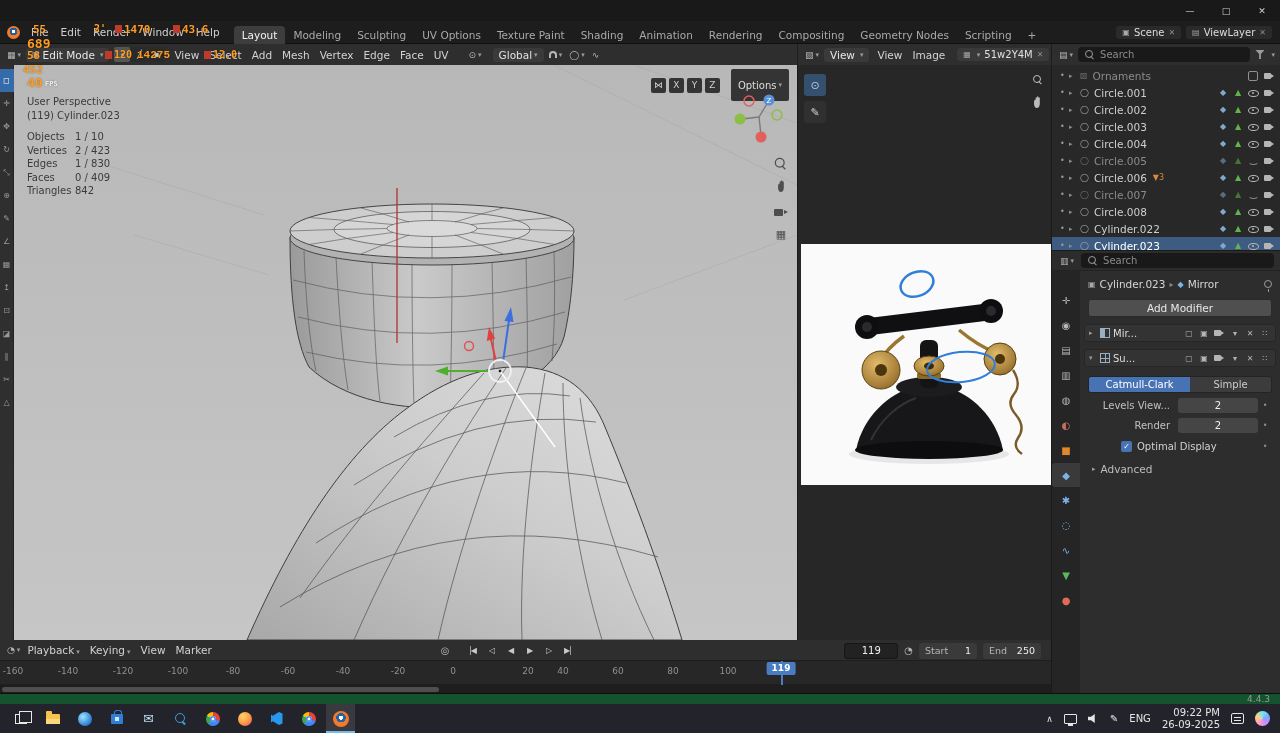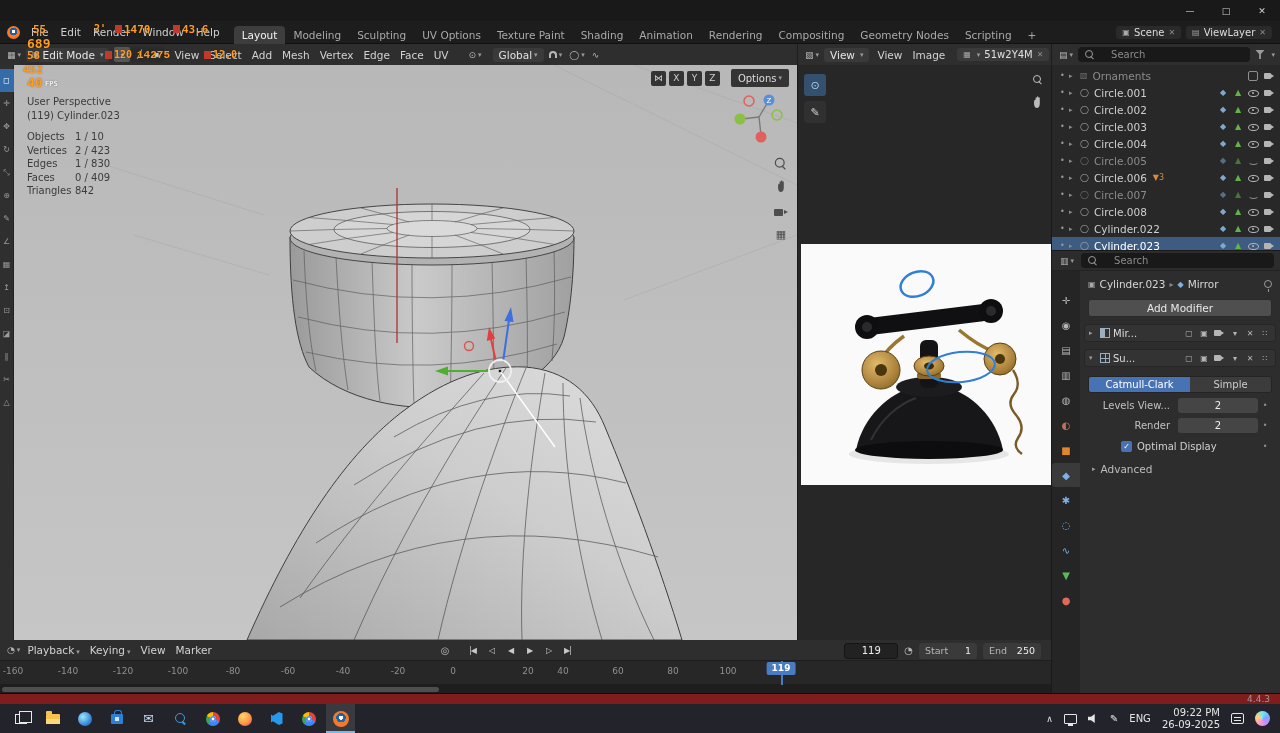--- a/index.html
+++ b/index.html
@@ -31,39 +31,39 @@
 #oh{left:1051px;width:229px;border-left:1px solid #1d1d1d}
 .hicon{color:#b5b5b5;font-size:9px;display:inline-flex;align-items:center;padding:0 2px}
 .hmenu{padding:0 5px;color:#d2d2d2;font-size:10.5px;white-space:nowrap}
 .mode-pill{display:flex;align-items:center;gap:3px;background:#3a3a3a;border-radius:3px;padding:1px 6px;font-size:10.5px;color:#e5e5e5;white-space:nowrap}
 .cube{font-size:8px;color:#bbb}
 .selmode{display:flex;gap:1px;margin:0 2px}
 .selmode span{width:16px;height:15px;background:#2a2a2a;display:flex;align-items:center;justify-content:center;border-radius:2px;font-size:8px;color:#ccc}
 .selmode span.active{background:#565656;color:#fff}
 .orient{display:flex;align-items:center;background:#3a3a3a;border-radius:3px;padding:1px 6px;font-size:10.5px;color:#e0e0e0;margin-left:6px}
 .imagnet{width:8px;height:7px;border:2px solid #b5b5b5;border-bottom:none;border-radius:5px 5px 0 0;display:inline-block}
-.searchbox{display:flex;align-items:center;gap:16px;background:#191919;border-radius:4px;height:15px;padding:0 7px;color:#8a8a8a;font-size:10px;flex:1;min-width:60px}
+.searchbox{display:flex;align-items:center;gap:5px;background:#191919;border-radius:4px;height:15px;padding:0 7px;color:#8a8a8a;font-size:10px;flex:1;min-width:60px}
 .isearch{--c:#9a9a9a;width:10px;height:10px;position:relative;display:inline-block;flex:0 0 10px}
 .isearch::before{content:"";position:absolute;left:0;top:0;width:6px;height:6px;border:1.3px solid var(--c);border-radius:50%}
 .isearch::after{content:"";position:absolute;left:6.4px;top:6.4px;width:3.6px;height:1.4px;background:var(--c);transform:rotate(45deg);transform-origin:0 0}
 .isearch.dk{--c:#4e4e4e}.isearch.lt{--c:#bfbfbf}
 .ifunnel{width:9px;height:9px;clip-path:polygon(0 0,100% 0,60% 45%,60% 100%,40% 100%,40% 45%);background:#9a9a9a;display:inline-block}
 .datablock{display:flex;align-items:center;gap:4px;background:#3a3a3a;border-radius:3px;padding:1px 6px;font-size:10px;color:#e0e0e0;margin-left:4px;white-space:nowrap}
 
 #toolstrip{position:absolute;left:0;top:65px;width:14px;height:575px;background:#2f2f2f;border-right:1px solid #222;display:flex;flex-direction:column;align-items:center;padding-top:4px}
 .tool{width:14px;height:23px;display:flex;align-items:center;justify-content:center;color:#9a9a9a;font-size:8px}
 .tool.active{background:#356ba8;color:#fff}
 
 #viewport{position:absolute;left:14px;top:65px;width:783px;height:575px;background:#bdbdbd;overflow:hidden}
 .vp-stats{position:absolute;left:13px;top:30px;color:#3b3b3b;font-size:10px;line-height:13.5px}
 .srow{display:flex}
 .slabel{width:48px}
 .vp-axes{position:absolute;top:4px;right:8px;display:flex;align-items:center;gap:3px}
 .axbtn{min-width:15px;height:15px;background:rgba(40,40,40,.92);color:#cfcfcf;border-radius:2px;display:flex;align-items:center;justify-content:center;font-size:9px;padding:0 3px}
-.optbtn{display:flex;align-items:center;background:rgba(40,40,40,.92);border-radius:2px;color:#ddd;padding:1px 7px;font-size:10px;margin-left:8px;height:18px}
+.optbtn{display:flex;align-items:center;background:rgba(40,40,40,.92);border-radius:2px;color:#ddd;padding:1px 7px;font-size:10px;margin-left:8px;height:32px}
 .navgizmo{position:absolute;top:24px;right:10px}
 .vpcol{position:absolute;top:94px;right:9px;display:flex;flex-direction:column;gap:10px;align-items:center;color:#4e4e4e}
 .gridg{font-size:11px;color:#4e4e4e}
 .icamv{width:14px;height:12px;position:relative;display:inline-block}
 .icamv::before{content:"";position:absolute;left:0;top:2.5px;width:9px;height:7px;background:#4e4e4e;border-radius:1px}
 .icamv::after{content:"";position:absolute;left:9.5px;top:3.5px;width:0;height:0;border-top:2.6px solid transparent;border-bottom:2.6px solid transparent;border-left:4px solid #4e4e4e}
 
 #imagewin{position:absolute;left:797px;top:65px;width:254px;height:575px;background:#272727;border-left:1px solid #1a1a1a}
 #refimg{position:absolute;left:3px;top:179px}
 .imgtools{position:absolute;left:6px;top:9px;display:flex;flex-direction:column;gap:5px}
@@ -135,21 +135,21 @@
 .clockg{color:#b5b5b5;font-size:10px}
 .sefield{width:58px;height:16px;background:#3a3a3a;border-radius:3px;display:flex;align-items:center;padding:0 6px;font-size:9.5px;color:#b5b5b5}
 .sefield b{margin-left:auto;color:#eee;font-weight:normal}
 .tl-ruler{position:absolute;left:0;top:21px;width:100%;height:24px;background:#272727;border-bottom:1px solid #1e1e1e}
 .rlabel{position:absolute;top:5px;transform:translateX(-50%);color:#909090;font-size:9px}
 .playhead-line{position:absolute;left:781px;top:21px;width:2px;height:24px;background:#4a7cc2}
 .playhead-pill{position:absolute;left:781px;top:22px;transform:translateX(-50%);background:#4a7cc2;color:#fff;font-size:9px;font-weight:bold;padding:0 5px;border-radius:2px;height:13px;line-height:13px}
 .tl-scroll{position:absolute;left:0;top:45px;width:100%;height:8px;background:#1e1e1e}
 .tl-thumb{position:absolute;left:2px;top:1.5px;width:437px;height:5px;background:#4e4e4e;border-radius:3px}
 
-#statusbar{position:absolute;left:0;top:693px;width:1280px;height:11px;background:#7f1d1d;border-top:1px solid #0e0e0e;display:flex;align-items:center;justify-content:flex-end;padding-right:10px;font-size:9px;color:#9a9a9a;line-height:11px}
+#statusbar{position:absolute;left:0;top:693px;width:1280px;height:11px;background:#14532d;border-top:1px solid #0e0e0e;display:flex;align-items:center;justify-content:flex-end;padding-right:10px;font-size:9px;color:#9a9a9a;line-height:11px}
 
 #taskbar{position:absolute;left:0;top:704px;width:1280px;height:29px;background:#23232b;display:flex;align-items:stretch}
 .tsearch{width:213px;background:#f3f3f3;display:flex;align-items:center;gap:9px;padding:0 11px;color:#5a5a5a;font-size:11px}
 .tsearch .isearch{--c:#5f5f5f;transform:scale(1.3)}
 #taskbar-icons{display:flex;align-items:center;margin-left:6px;gap:3px}
 .ticon{width:29px;height:29px;display:flex;align-items:center;justify-content:center}
 .ticon.active{background:rgba(255,255,255,.1);box-shadow:inset 0 -2px 0 #76b9ed}
 .tv-i{width:12px;height:10px;border:1px solid #e8e8e8;position:relative}
 .tv-i::before{content:"";position:absolute;left:3px;top:-4px;width:11px;height:10px;border:1px solid #e8e8e8;background:#23232b}
 .folder-i{width:14px;height:10px;background:#f6c44e;border-radius:1px;position:relative}

